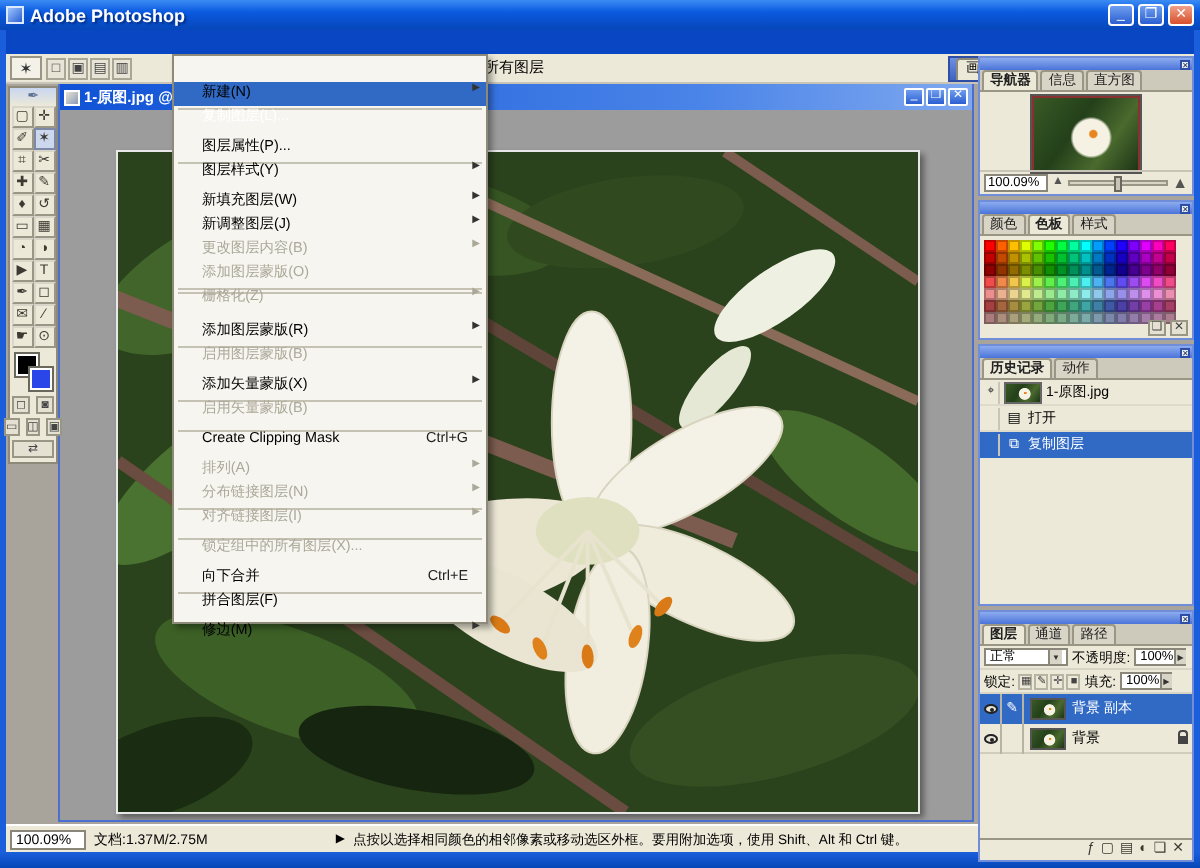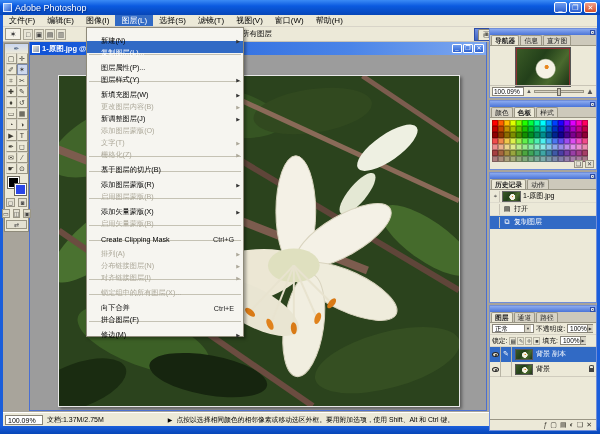--- a/index.html
+++ b/index.html
@@ -2,21 +2,21 @@
 <html><head>
 <meta charset="utf-8">
 <style>
 *{margin:0;padding:0;box-sizing:border-box}
 html,body{width:600px;height:434px;overflow:hidden;background:#000}
 body{font-family:"Liberation Sans","DejaVu Sans",sans-serif;position:relative}
 .app{position:absolute;left:0;top:0;width:600px;height:434px;background:#0846c4}
 
 .titlebar{position:absolute;left:0;top:0;width:600px;height:15px;background:linear-gradient(180deg,#3b8bf5 0%,#0b5ae0 40%,#0646b8 100%);display:flex;align-items:center;padding:0 3px;z-index:100}
 .app-icon{width:9px;height:9px;background:linear-gradient(135deg,#9cc6ff,#2b5fd0);border:1px solid #dce9ff;margin-right:3px}
-.title-text{color:#fff;font-size:9px;font-weight:normal;text-shadow:1px 1px 1px #04308a;flex:1;white-space:nowrap;overflow:hidden}
+.title-text{color:#fff;font-size:9px;font-weight:bold;text-shadow:1px 1px 1px #04308a;flex:1;white-space:nowrap;overflow:hidden}
 .winbtns{display:flex;gap:2px}
 .winbtn{width:13px;height:11px;border:1px solid #fff;border-radius:2px;background:linear-gradient(180deg,#6f9ef0,#2b5fd0);color:#fff;font-size:7px;line-height:9px;text-align:center}
 .winbtn.close{background:linear-gradient(180deg,#f0a08a,#d6502a)}
 
 .menubar{position:absolute;left:3px;top:15px;width:594px;height:12px;background:#ece9d8;display:flex;align-items:stretch;z-index:20;border-bottom:1px solid #d8d4c8}
 .menubar .mitem{font-size:8px;line-height:12px;padding:0 6px;color:#000;white-space:nowrap}
 .menubar .mitem.active{background:#316ac5;color:#fff}
 
 .optionsbar{position:absolute;left:3px;top:27px;width:594px;height:15px;background:#ece9d8;z-index:15;display:flex;align-items:center;gap:2px;padding:0 2px;border-bottom:1px solid #c8c4b8}
 .tool-preview{width:16px;height:12px;border:1px solid #9a9685;background:#f4f2e8;font-size:8px;line-height:11px;text-align:center;color:#333}
@@ -43,21 +43,21 @@
 .docwin{position:absolute;left:29px;top:41px;width:458px;height:370px;border:1px solid #4a6fd1;background:#9c9c9c;z-index:10}
 .doc-titlebar{height:13px;background:linear-gradient(90deg,#0f52d6,#4a84e8 70%,#7fa8ef);display:flex;align-items:center;padding:0 2px;gap:2px}
 .doc-icon{width:8px;height:8px;background:linear-gradient(135deg,#e8e4d4,#8a9ab8);border:1px solid #fff}
 .doc-title{color:#fff;font-size:7.5px;font-weight:bold;flex:1;white-space:nowrap;overflow:hidden}
 .doc-btn{width:10px;height:9px;border:1px solid #fff;border-radius:1px;background:linear-gradient(180deg,#6f9ef0,#2b5fd0);color:#fff;font-size:6px;line-height:7px;text-align:center}
 .canvas-area{position:relative;width:456px;height:355px;background:#9c9c9c;overflow:hidden}
 .photo{position:absolute;left:28px;top:20px;width:402px;height:332px;border:1px solid #e8e8e8;box-shadow:2px 2px 3px rgba(0,0,0,.4)}
 .photo svg{display:block;width:100%;height:100%}
 
 .dropdown{position:absolute;left:86px;top:27px;width:158px;background:#f6f5f0;border:1px solid #8e8a7a;box-shadow:2px 2px 3px rgba(0,0,0,.35);z-index:60;padding:1px 0}
-.menu-item{display:flex;align-items:center;height:9px;font-size:7.2px;padding:12px 3px 0 14px;color:#000;white-space:nowrap}
+.menu-item{display:flex;align-items:flex-start;height:9px;font-size:7.2px;padding:12px 3px 0 14px;color:#000;white-space:nowrap}
 .menu-item .mi-label{flex:1;overflow:hidden}
 .menu-item .mi-shortcut{margin-left:6px;color:#222}
 .menu-item .mi-arrow{width:6px;text-align:right;font-size:5px;color:#333}
 .menu-item.disabled,.menu-item.disabled .mi-shortcut,.menu-item.disabled .mi-arrow{color:#aca899}
 .menu-item.highlight{background:#316ac5;color:#fff}
 .menu-item.highlight .mi-shortcut,.menu-item.highlight .mi-arrow{color:#fff}
 .menu-sep{height:1px;background:#c5c2b4;margin:1px 2px}
 
 .palette{position:absolute;left:489px;width:108px;background:#ece9d8;border:1px solid #6f8dd9;z-index:40;display:flex;flex-direction:column}
 .pal-strip{height:6px;background:linear-gradient(180deg,#8cabef,#4a74d8);display:flex;justify-content:flex-end;align-items:center;padding:0 1px}
@@ -126,31 +126,20 @@
     <div class="title-text">Adobe Photoshop</div>
     <div class="winbtns" id="winbtns">
         <div class="winbtn">_</div>
         <div class="winbtn">❐</div>
         <div class="winbtn close">✕</div>
       </div>
   </div>
   <div class="frame-left"></div>
   <div class="frame-right"></div>
 
-  <div class="menubar" id="menubar">
-      <div class="mitem">文件(F)</div>
-      <div class="mitem">编辑(E)</div>
-      <div class="mitem">图像(I)</div>
-      <div class="mitem active">图层(L)</div>
-      <div class="mitem">选择(S)</div>
-      <div class="mitem">滤镜(T)</div>
-      <div class="mitem">视图(V)</div>
-      <div class="mitem">窗口(W)</div>
-      <div class="mitem">帮助(H)</div>
-    </div>
 
   <div class="optionsbar">
     <div class="tool-preview">✶</div>
     <div id="selbtns" style="display:flex;gap:1px">
         <div class="sel-btn">□</div>
         <div class="sel-btn">▣</div>
         <div class="sel-btn">▤</div>
         <div class="sel-btn">▥</div>
       </div>
     <div class="opt-check">
@@ -243,51 +232,41 @@
         <span class="mi-label">图层样式(Y)</span>
         <span class="mi-shortcut"></span>
         <span class="mi-arrow">▶</span>
       </div>
       <div class="menu-sep"></div>
       <div class="menu-item">
         <span class="mi-label">新填充图层(W)</span>
         <span class="mi-shortcut"></span>
         <span class="mi-arrow">▶</span>
       </div>
+      <div class="menu-item">
+        <span class="mi-label">新调整图层(J)</span>
+        <span class="mi-shortcut"></span>
+        <span class="mi-arrow">▶</span>
+      </div>
       <div class="menu-item disabled">
         <span class="mi-label">更改图层内容(B)</span>
         <span class="mi-shortcut"></span>
         <span class="mi-arrow">▶</span>
       </div>
-      <div class="menu-item">
-        <span class="mi-label">新调整图层(J)</span>
-        <span class="mi-shortcut"></span>
-        <span class="mi-arrow">▶</span>
-      </div>
       <div class="menu-item disabled">
         <span class="mi-label">添加图层蒙版(O)</span>
         <span class="mi-shortcut"></span>
         <span class="mi-arrow"></span>
       </div>
       <div class="menu-item disabled">
-        <span class="mi-label">文字(T)</span>
-        <span class="mi-shortcut"></span>
-        <span class="mi-arrow">▶</span>
-      </div>
-      <div class="menu-item disabled">
         <span class="mi-label">栅格化(Z)</span>
         <span class="mi-shortcut"></span>
         <span class="mi-arrow">▶</span>
       </div>
       <div class="menu-sep"></div>
-      <div class="menu-item">
-        <span class="mi-label">基于图层的切片(B)</span>
-        <span class="mi-shortcut"></span>
-        <span class="mi-arrow"></span>
-      </div>
       <div class="menu-sep"></div>
       <div class="menu-item">
         <span class="mi-label">添加图层蒙版(R)</span>
         <span class="mi-shortcut"></span>
         <span class="mi-arrow">▶</span>
       </div>
       <div class="menu-item disabled">
         <span class="mi-label">启用图层蒙版(B)</span>
         <span class="mi-shortcut"></span>
         <span class="mi-arrow"></span>

